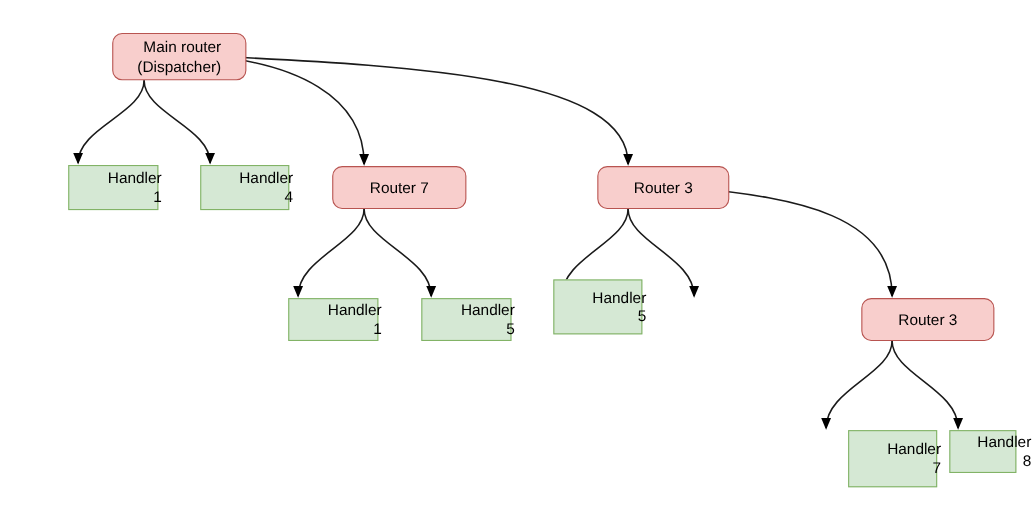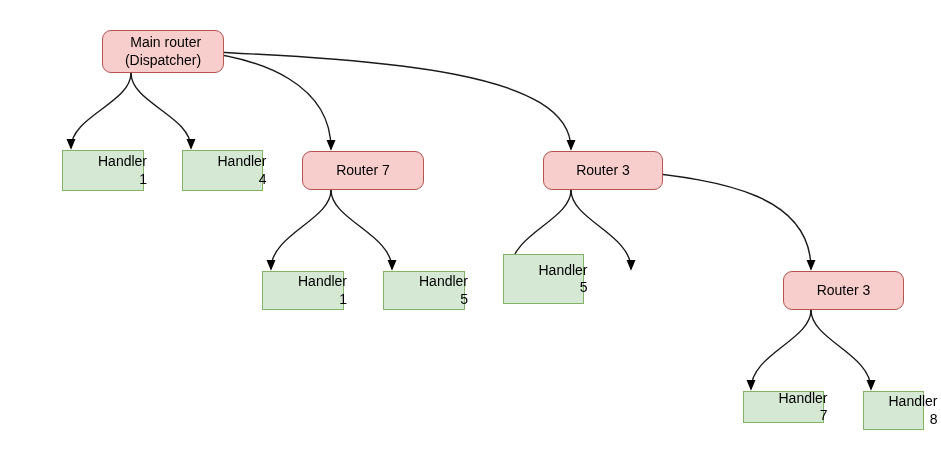--- a/index.html
+++ b/index.html
@@ -102,21 +102,21 @@
 
   <div class="node handler" style="left:471px; top:254px; width:81px; height:50px">
     <span class="label">Handler 5</span>
   </div>
 
 
   <div class="node router" style="left:751px; top:271px; width:121px; height:39px">
     <span class="label">Router 3</span>
   </div>
 
-  <div class="node handler" style="left:711px; top:391px; width:81px; height:32px">
+  <div class="node handler" style="left:739px; top:391px; width:81px; height:52px">
     <span class="label">Handler 7</span>
   </div>
 
   <div class="node handler" style="left:831px; top:391px; width:61px; height:39px">
     <span class="label">Handler 8</span>
   </div>
 
 </div>
 
 </body></html>

